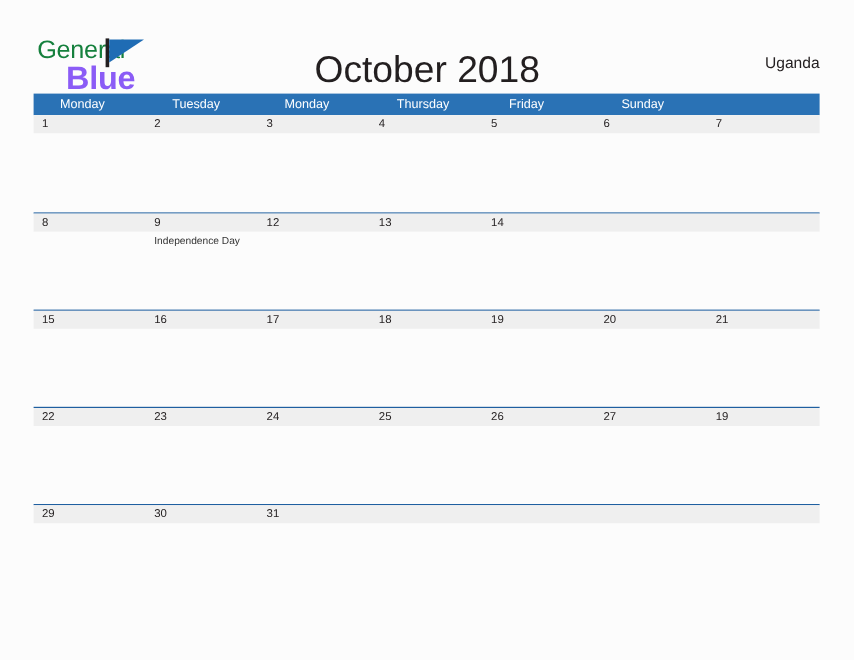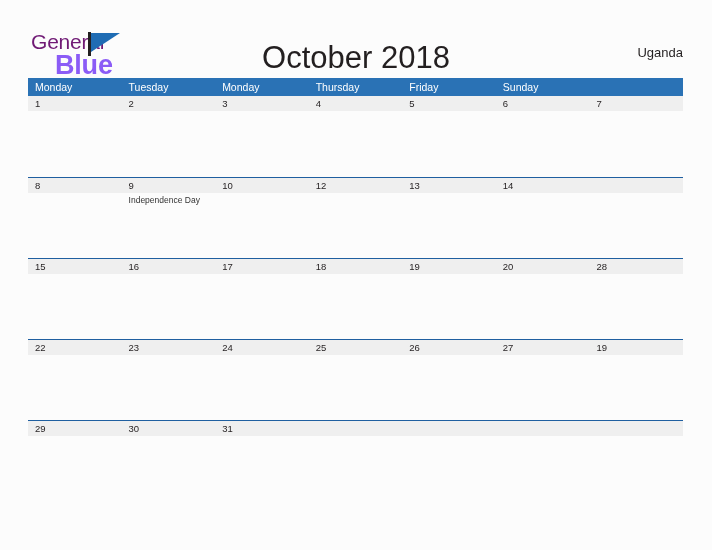--- a/index.html
+++ b/index.html
@@ -33,21 +33,21 @@
     top: 30px;
     width: 110px;
     height: 44px;
   }
   .logo-general {
     position: absolute;
     left: 0;
     top: 0;
     font-size: 21px;
     letter-spacing: -0.2px;
-    color: #701a75;
+    color: #15803d;
     font-family: "Liberation Sans", sans-serif;
   }
   .logo-flag {
     position: absolute;
     left: 57px;
     top: 2px;
     width: 34px;
     height: 24px;
   }
   .logo-flag .pole {
@@ -112,21 +112,21 @@
     width: 655px;
     height: 18px;
     background: #2a72b5;
   }
   .weekday-cell {
     width: 93.57px;
     height: 18px;
     line-height: 18px;
     color: #ffffff;
     font-size: 10.5px;
-    padding-left: 7px;
+    padding-left: 22px;
     box-sizing: border-box;
     font-family: "Liberation Sans", sans-serif;
   }
 
   .week-row {
     position: relative;
     width: 655px;
     height: 81px;
     border-top: 1.5px solid #1f5fa0;
     box-sizing: border-box;
@@ -249,24 +249,20 @@
       <div class="week-cells">
         <div class="day-cell">
           <span class="day-number">8</span>
           <span class="day-event"></span>
         </div>
         <div class="day-cell">
           <span class="day-number">9</span>
           <span class="day-event">Independence Day</span>
         </div>
         <div class="day-cell">
-          <span class="day-number">10</span>
-          <span class="day-event"></span>
-        </div>
-        <div class="day-cell">
           <span class="day-number">12</span>
           <span class="day-event"></span>
         </div>
         <div class="day-cell">
           <span class="day-number">13</span>
           <span class="day-event"></span>
         </div>
         <div class="day-cell">
           <span class="day-number">14</span>
           <span class="day-event"></span>
@@ -295,21 +291,21 @@
         </div>
         <div class="day-cell">
           <span class="day-number">19</span>
           <span class="day-event"></span>
         </div>
         <div class="day-cell">
           <span class="day-number">20</span>
           <span class="day-event"></span>
         </div>
         <div class="day-cell">
-          <span class="day-number">28</span>
+          <span class="day-number">21</span>
           <span class="day-event"></span>
         </div>
       </div>
     </div>
 
     <div class="week-row">
       <div class="week-band"></div>
       <div class="week-cells">
         <div class="day-cell">
           <span class="day-number">22</span>

